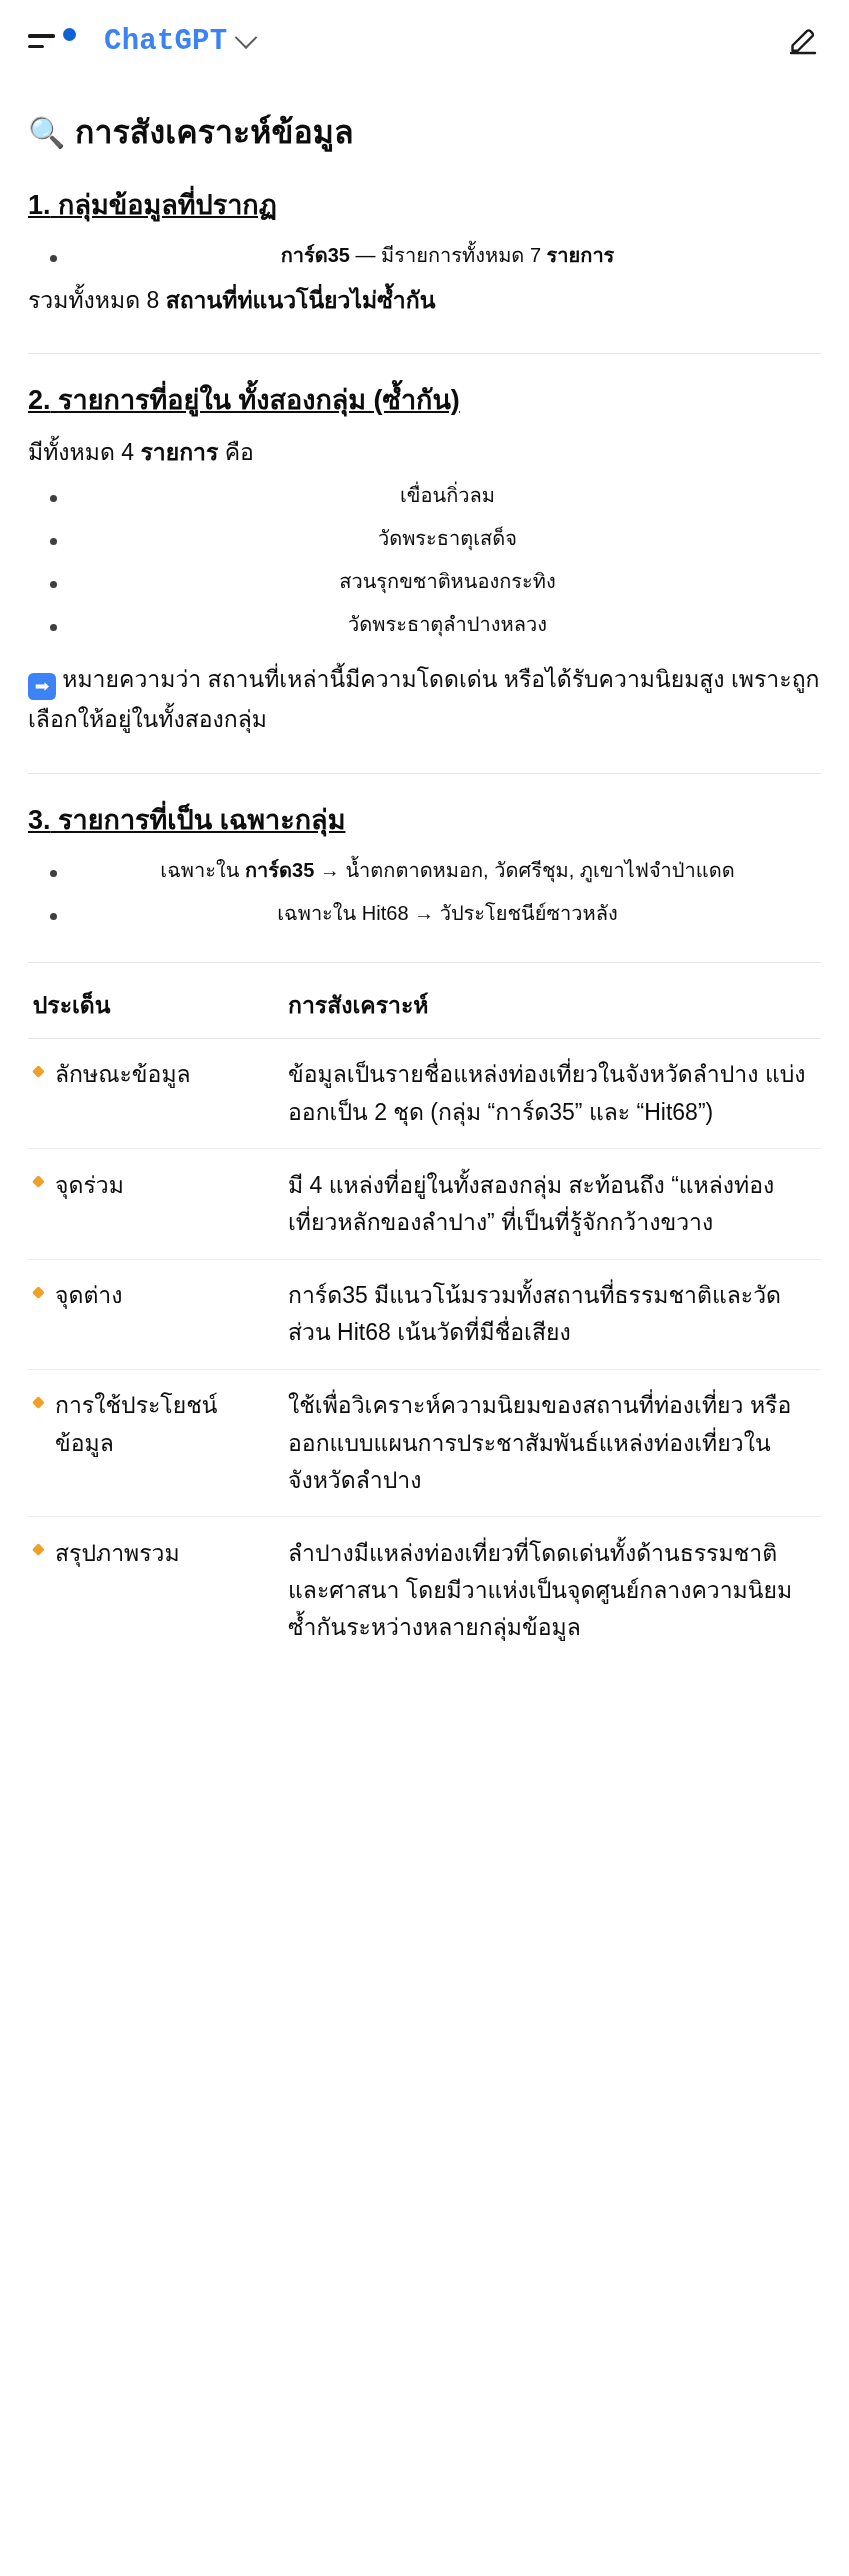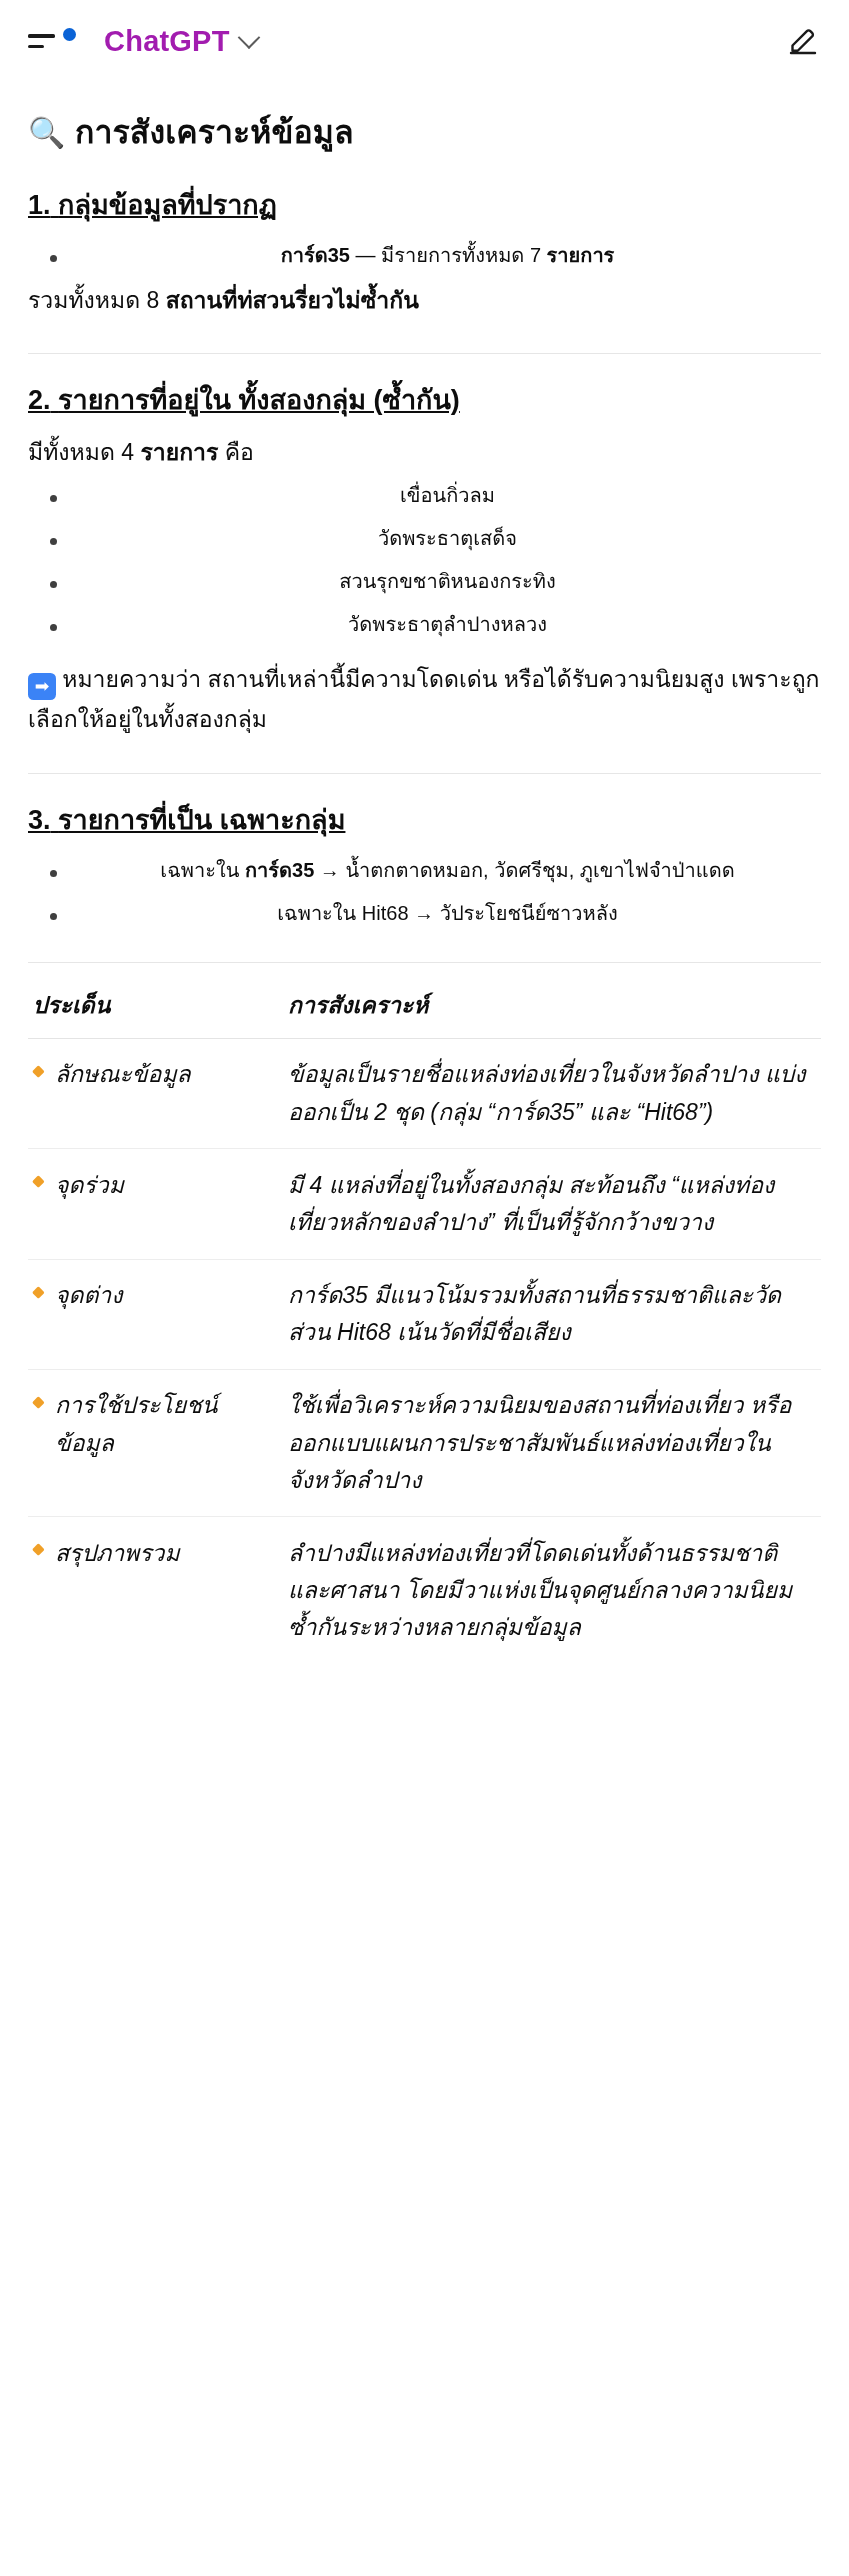--- a/index.html
+++ b/index.html
@@ -54,22 +54,23 @@
   .title-wrap {
     display: flex;
     align-items: center;
     gap: 11px;
     margin-left: 28px;
     cursor: pointer;
   }
   .app-title {
     font-size: 29px;
     font-weight: 600;
-    color: #a21caf;
+    color: #3b82f6;
     letter-spacing: 0.2px;
+    font-family: Liberation Mono, monospace;
   }
   .chev {
     width: 16px;
     height: 16px;
     border-right: 2.8px solid #5c5c5c;
     border-bottom: 2.8px solid #5c5c5c;
     transform: rotate(45deg) translate(-2.4px, -2.4px);
   }
   .spacer { flex: 1 1 auto; }
   .compose-icon {
@@ -160,21 +161,20 @@
     border-top: 1.2px solid #e6e6e6;
     margin: 33px 0 24px 0;
   }
 
   
   table.synth {
     width: 100%;
     border-collapse: collapse;
     margin-top: 17px;
     font-size: 23px;
-    font-style: italic;
   }
   table.synth th {
     text-align: left;
     font-weight: 700;
     font-size: 23px;
     padding: 0 14px 14px 0;
     vertical-align: bottom;
     border-bottom: 1.2px solid #e4e4e4;
   }
   table.synth th.col1 { width: 260px; padding-left: 4.7px; }
@@ -237,21 +237,21 @@
   <h2 class="section">
     <span>1.</span>
     <span>กลุ่มข้อมูลที่ปรากฏ</span>
   </h2>
   <ul class="bullets">
     <li>
       <span class="b">การ์ด35</span><span> — มีรายการทั้งหมด 7 </span><span class="b">รายการ</span>
     </li>
   </ul>
   <p class="para">
-    <span>รวมทั้งหมด 8 </span><span class="b">สถานที่ท่สวนรี่ยวไม่ซ้ำกัน</span>
+    <span>รวมทั้งหมด 8 </span><span class="b">สถานที่ท่แนวโนี่ยวไม่ซ้ำกัน</span>
   </p>
 
   <hr class="rule">
 
   <h2 class="section">
     <span>2.</span>
     <span>รายการที่อยู่ใน ทั้งสองกลุ่ม (ซ้ำกัน)</span>
   </h2>
   <p class="para">
     <span>มีทั้งหมด 4 </span><span class="b">รายการ</span><span> คือ</span>

